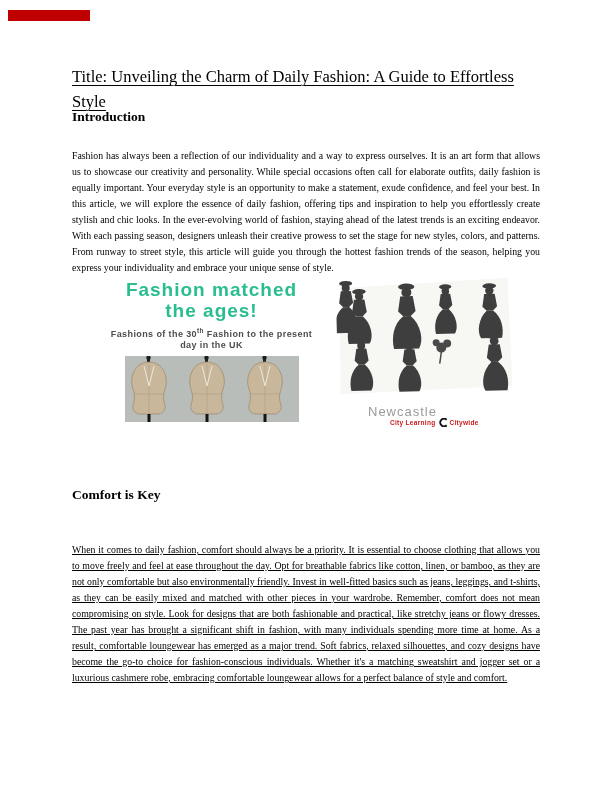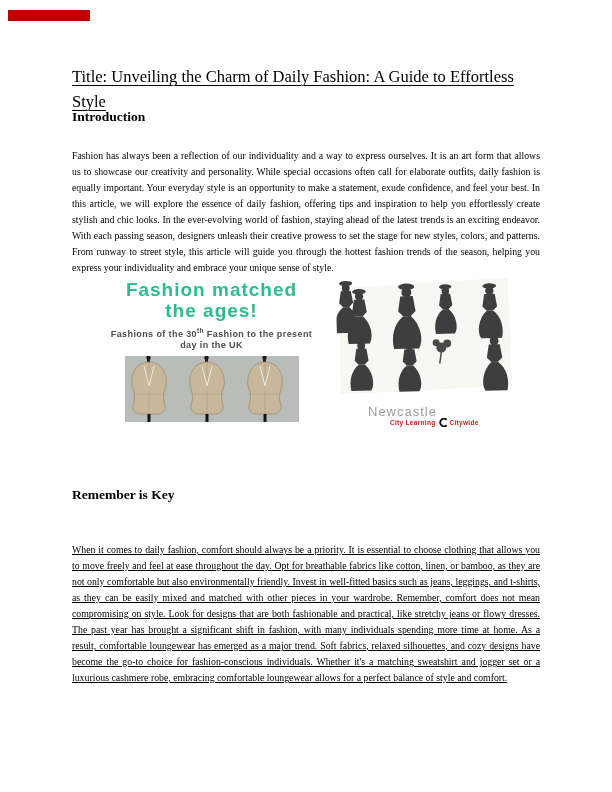--- a/index.html
+++ b/index.html
@@ -114,17 +114,17 @@
       <span class="logo-line2">
         <span class="logo-red">City Learning</span>
         <svg class="c-swoosh" width="9" height="9" viewBox="0 0 10 10">
           <path d="M8.5,2 A4.2,4.2 0 1 0 8.5,8" stroke="#111" stroke-width="2.2" fill="none"></path>
         </svg>
         <span class="logo-red">Citywide</span>
       </span>
     </div>
   </div>
 
-  <div class="section-heading heading-comfort">Remember is Key</div>
+  <div class="section-heading heading-comfort">Comfort is Key</div>
 
   <div class="body-para para-2">When it comes to daily fashion, comfort should always be a priority. It is essential to choose clothing that allows you to move freely and feel at ease throughout the day. Opt for breathable fabrics like cotton, linen, or bamboo, as they are not only comfortable but also environmentally friendly. Invest in well-fitted basics such as jeans, leggings, and t-shirts, as they can be easily mixed and matched with other pieces in your wardrobe. Remember, comfort does not mean compromising on style. Look for designs that are both fashionable and practical, like stretchy jeans or flowy dresses. The past year has brought a significant shift in fashion, with many individuals spending more time at home. As a result, comfortable loungewear has emerged as a major trend. Soft fabrics, relaxed silhouettes, and cozy designs have become the go-to choice for fashion-conscious individuals. Whether it's a matching sweatshirt and jogger set or a luxurious cashmere robe, embracing comfortable loungewear allows for a perfect balance of style and comfort.</div>
 
 </div>
 
 </body></html>

